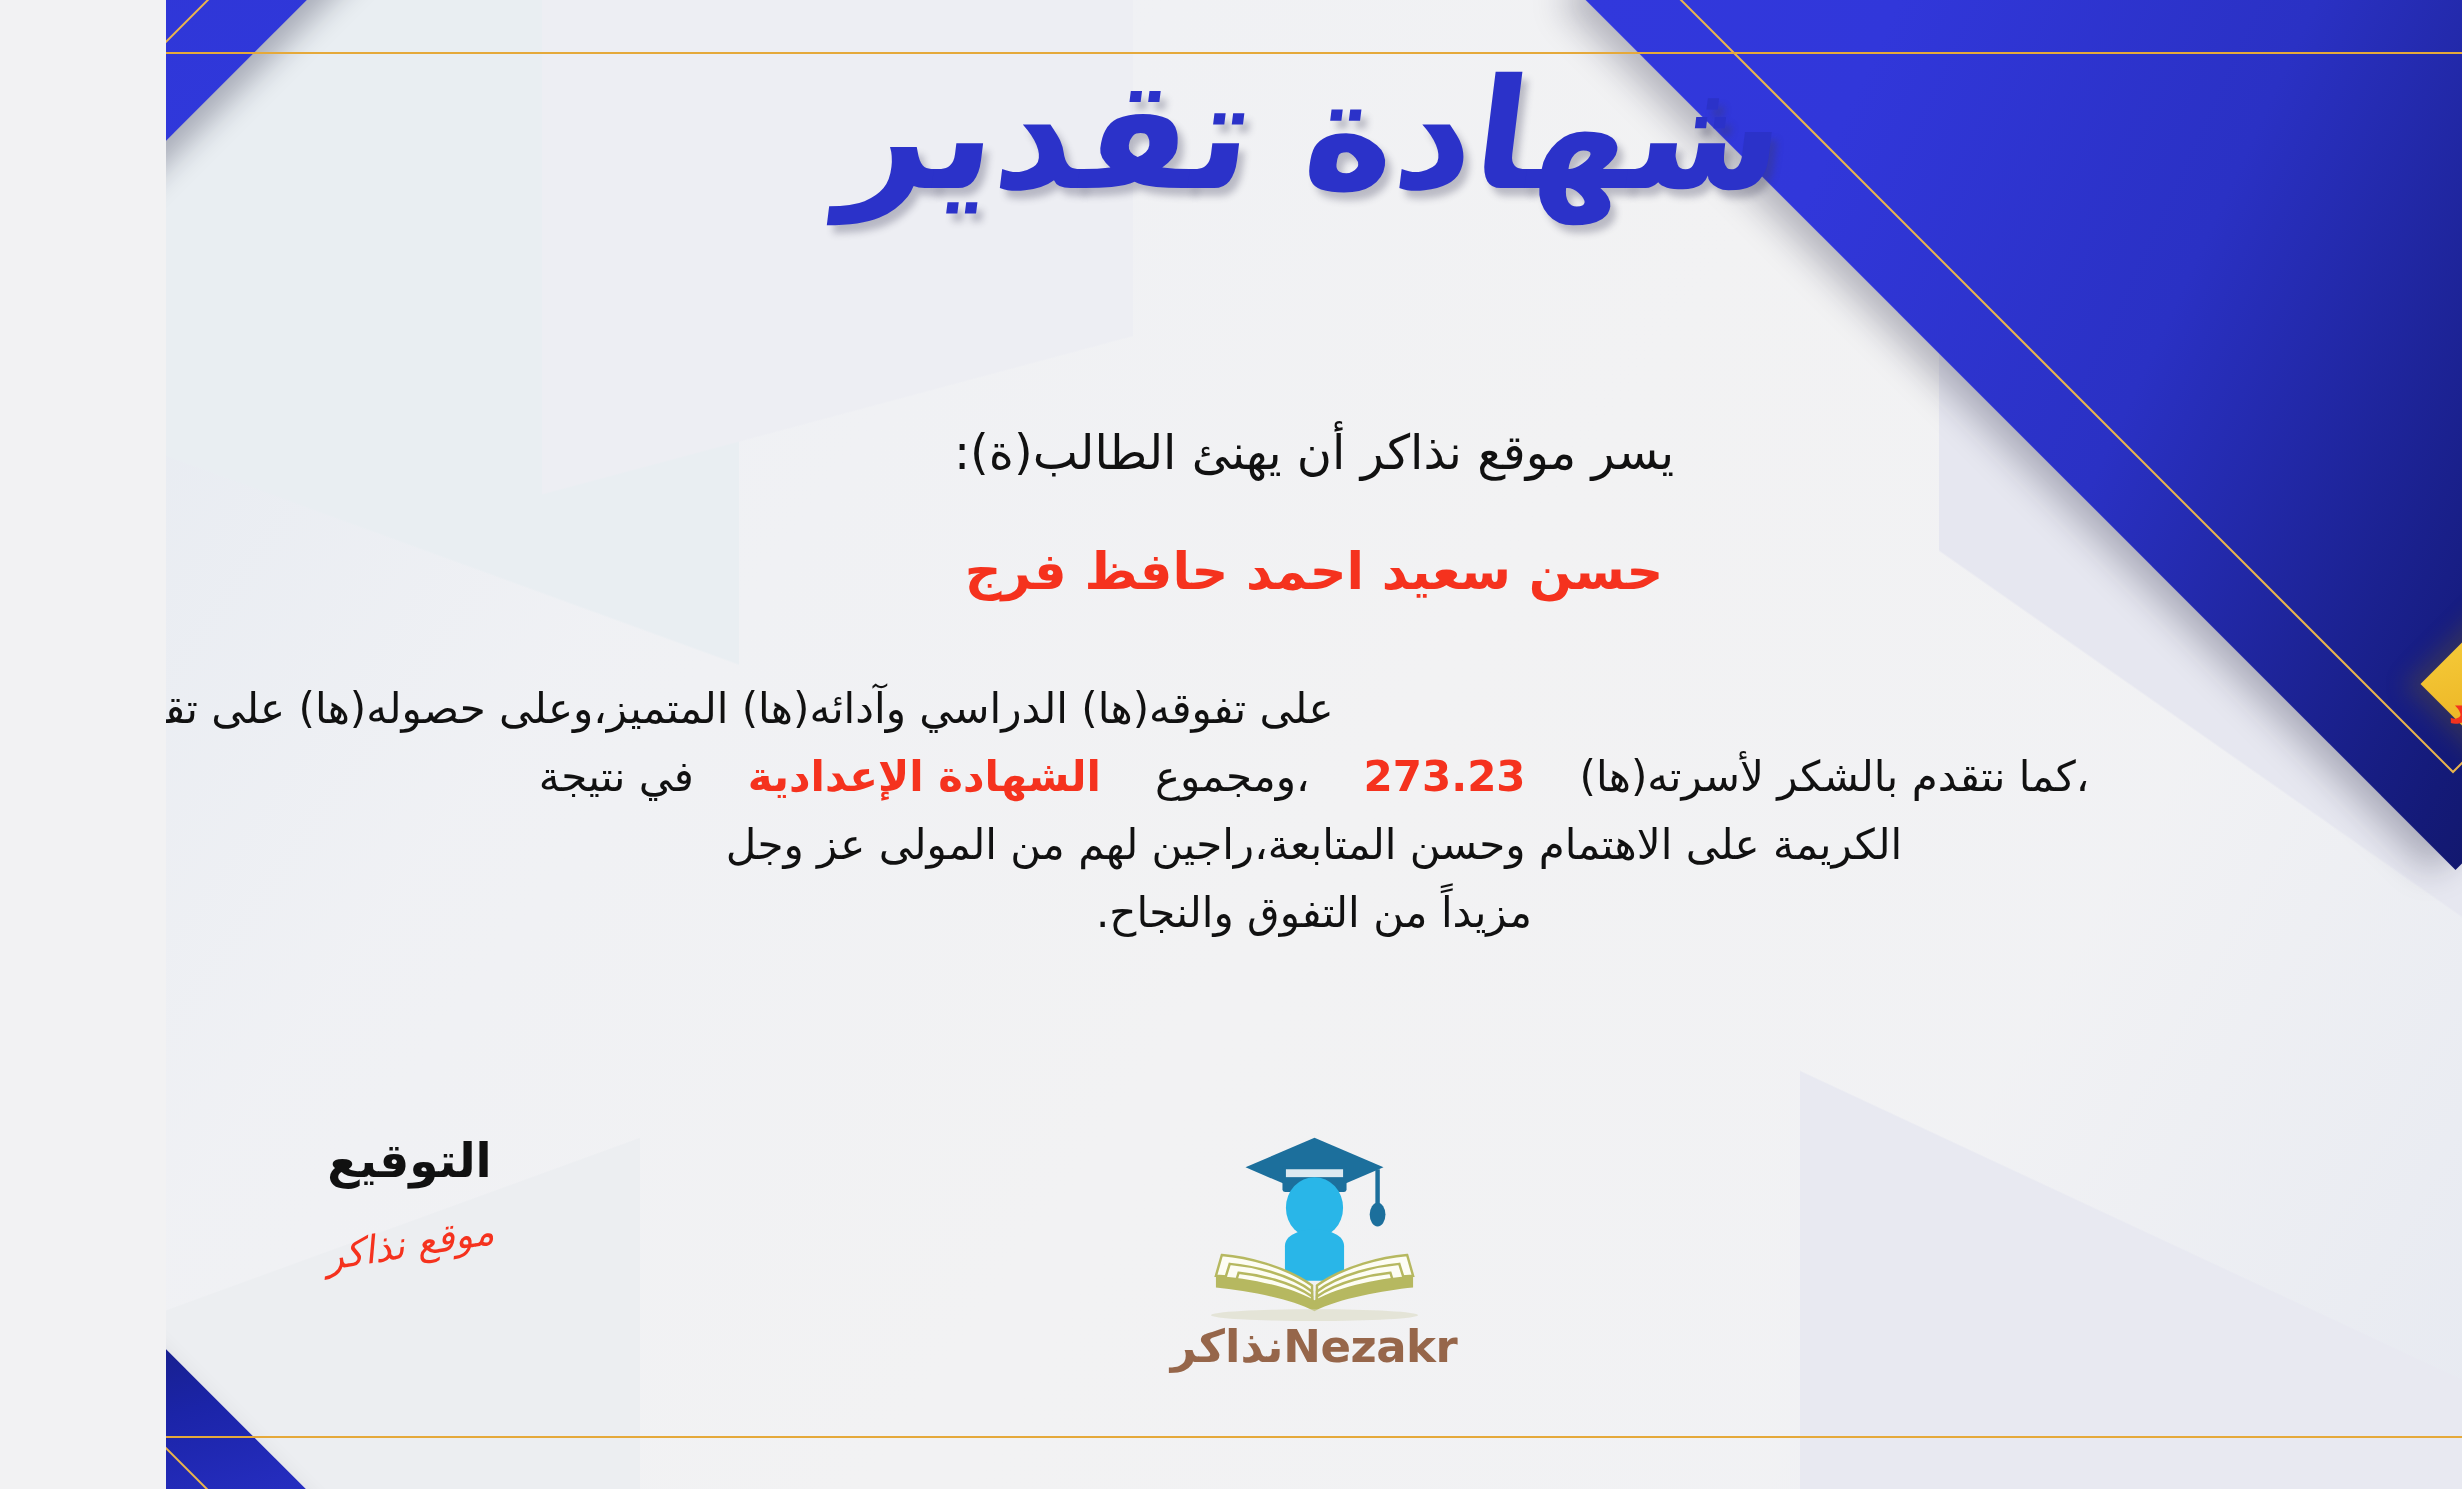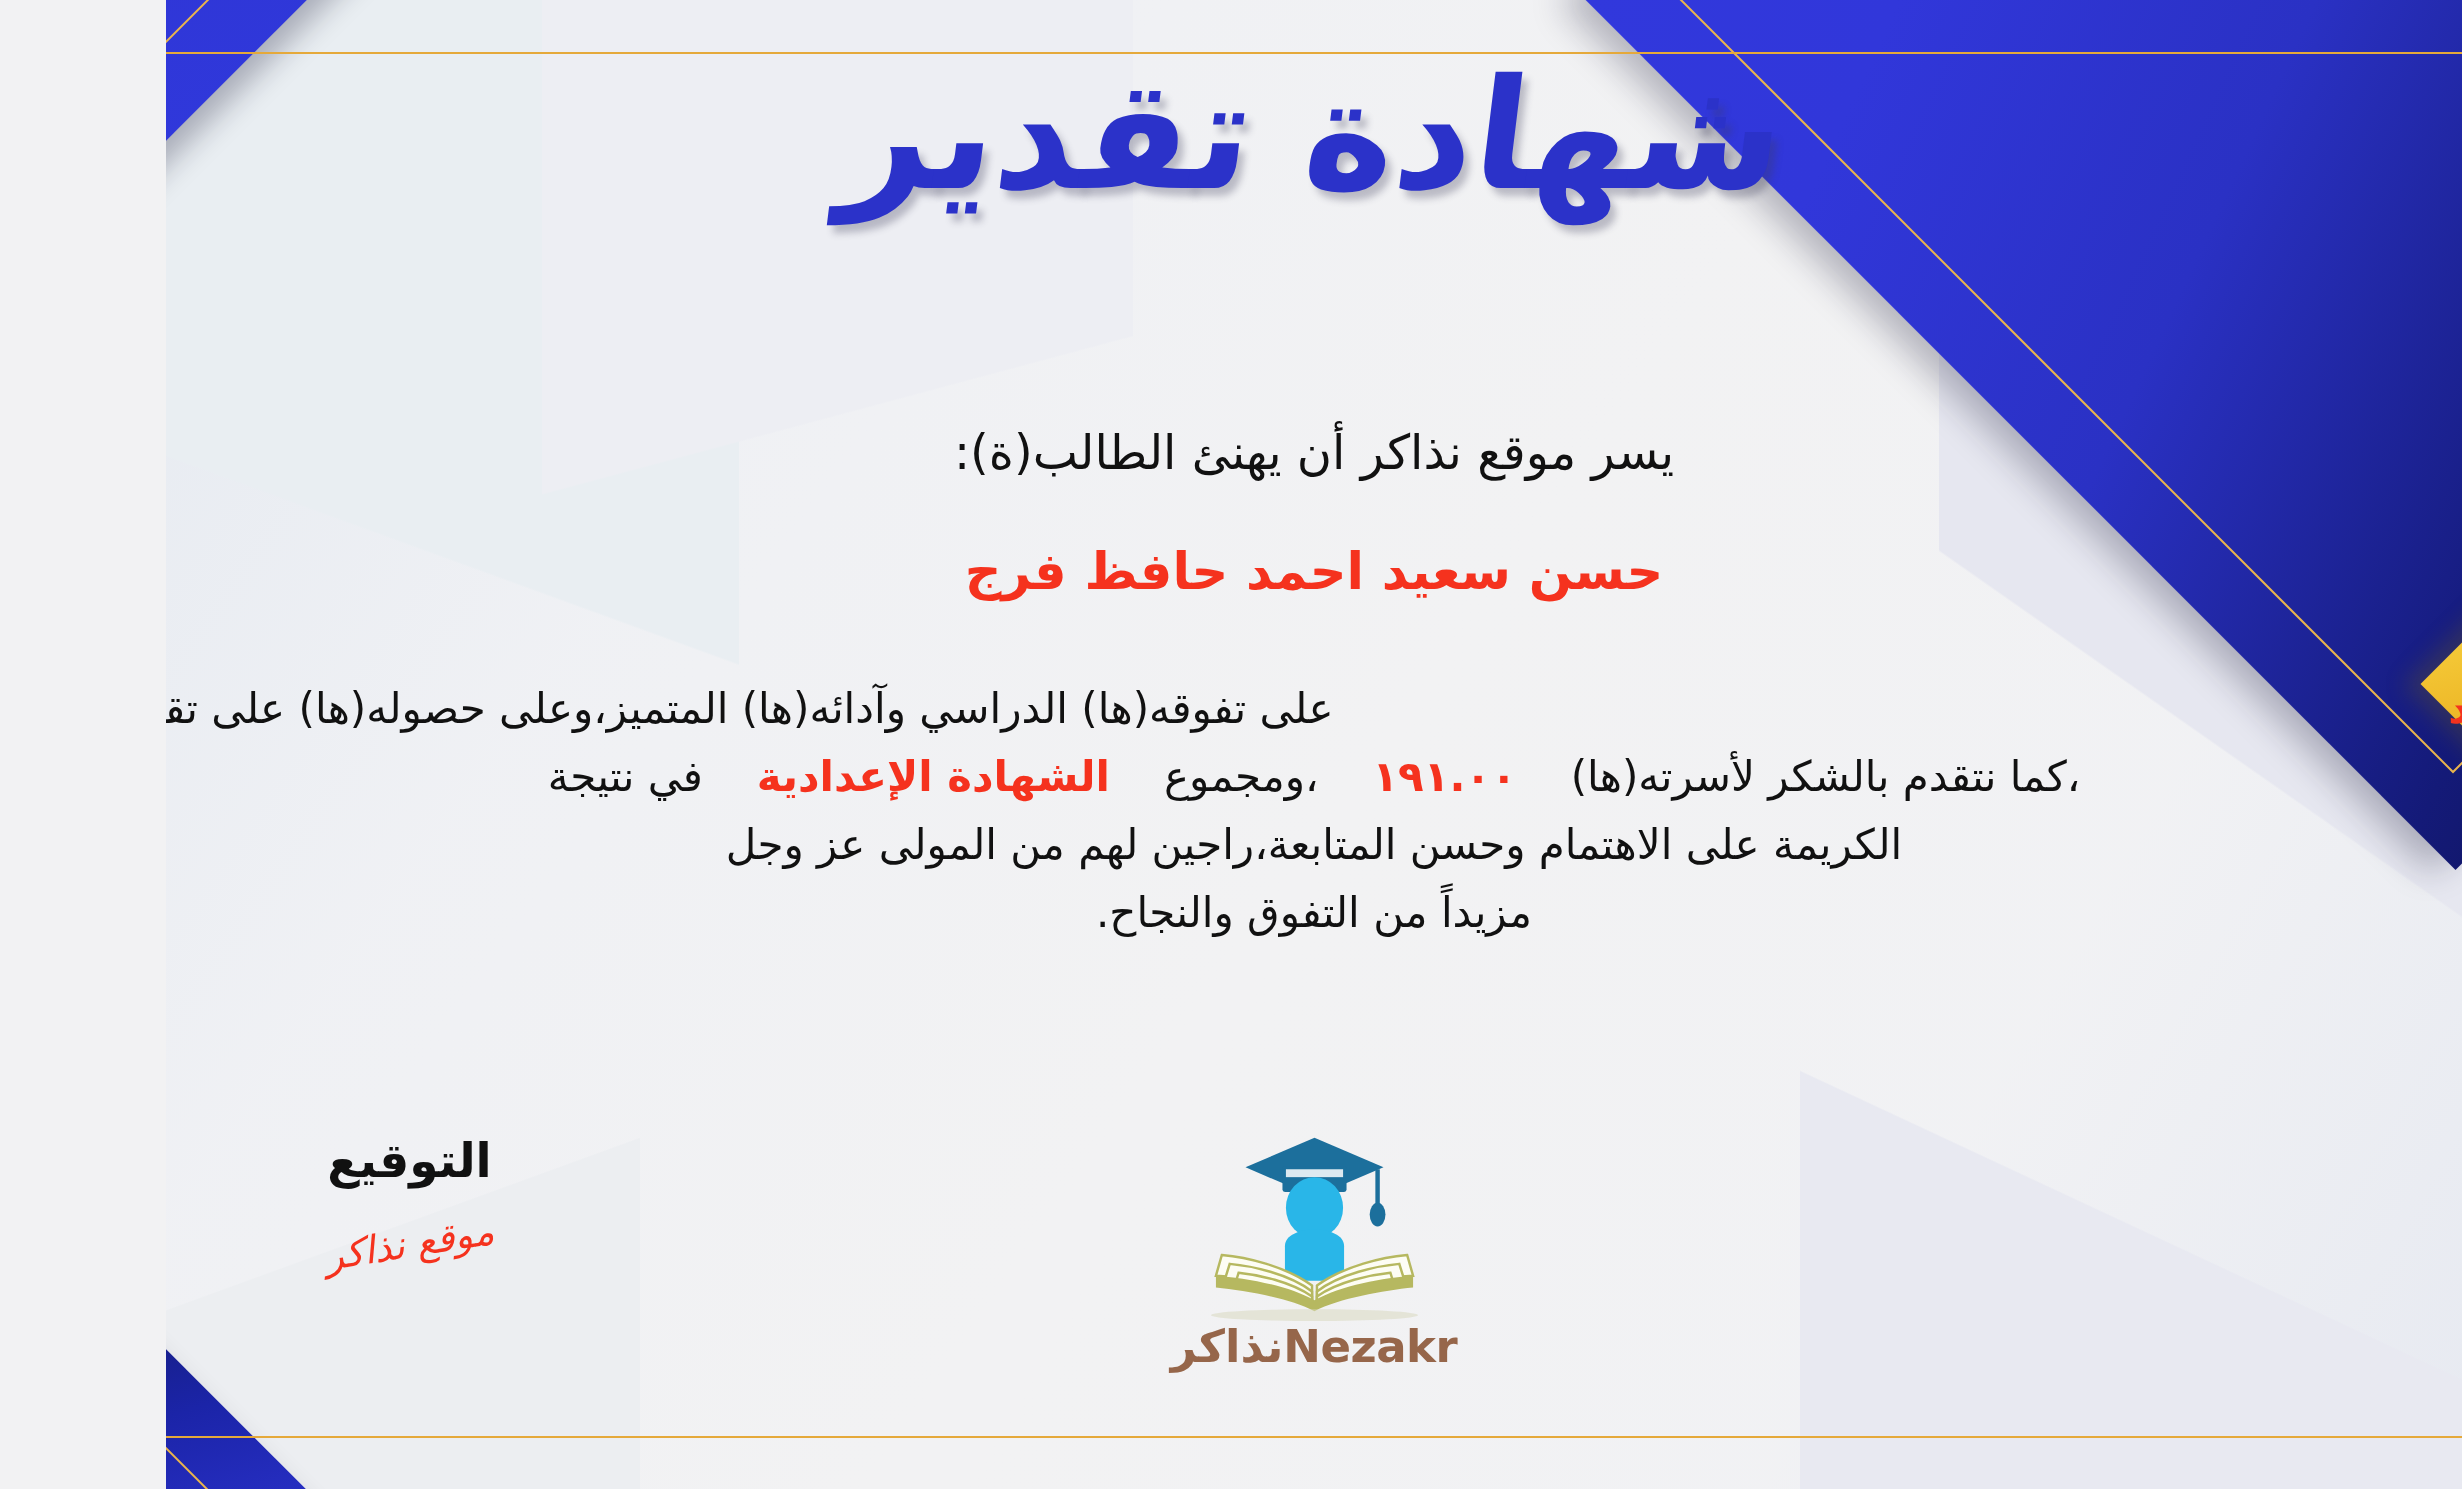--- a/index.html
+++ b/index.html
@@ -280,21 +280,21 @@
     <div class="body-block">
 
       <div class="body-line justify">
         <span class="seg-red">جيد</span>
         <span class="seg">على تفوقه(ها) الدراسي وآدائه(ها) المتميز،وعلى حصوله(ها) على تقدير</span>
       </div>
 
       <div class="body-line">
         <span class="seg">،كما نتقدم بالشكر لأسرته(ها)</span>
         <span class="spacer-md"></span>
-        <span class="seg-red">١٩١.٠٠</span>
+        <span class="seg-red">273.23</span>
         <span class="spacer-md"></span>
         <span class="seg">،ومجموع</span>
         <span class="spacer-md"></span>
         <span class="seg-red">الشهادة الإعدادية</span>
         <span class="spacer-md"></span>
         <span class="seg">في نتيجة</span>
       </div>
 
       <div class="body-line">
         <span class="seg">الكريمة على الاهتمام وحسن المتابعة،راجين لهم من المولى عز وجل</span>

